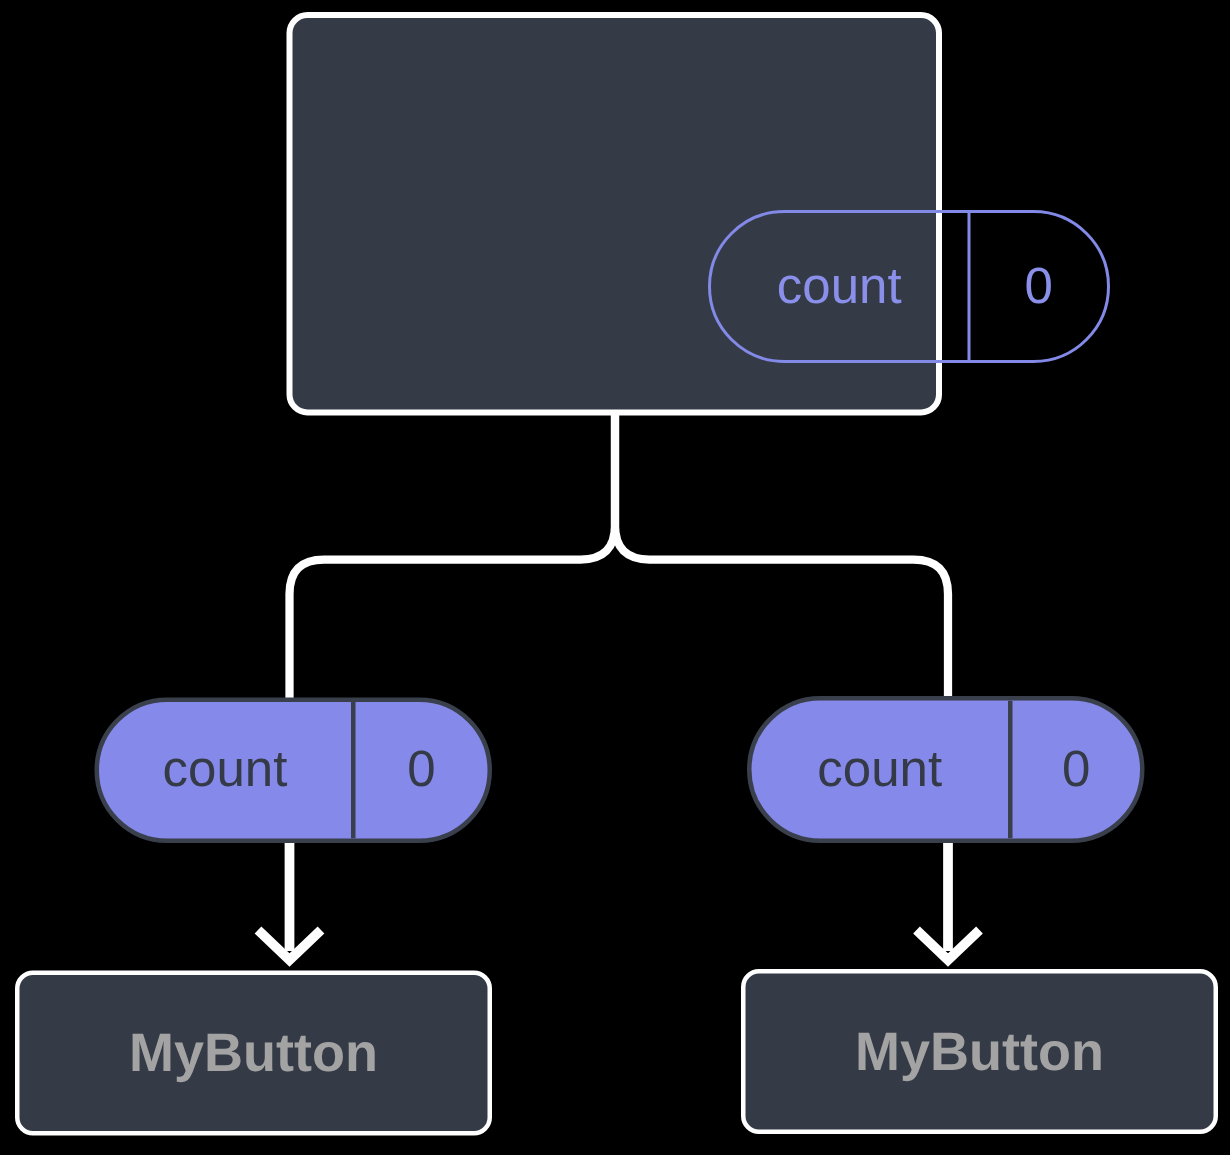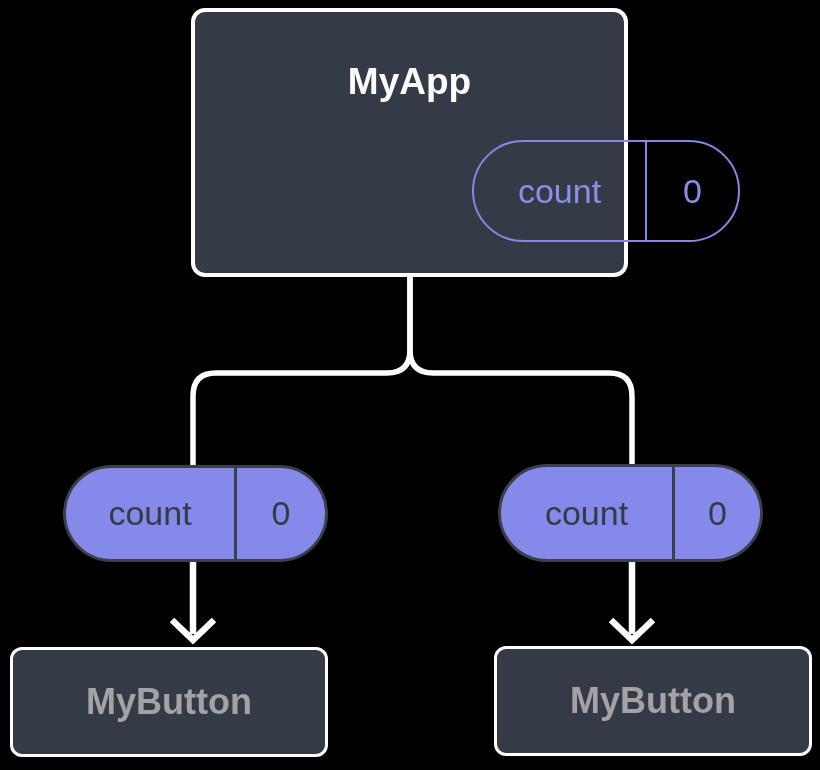--- a/index.html
+++ b/index.html
@@ -124,21 +124,20 @@
     <path d="M410 272 L410 350 Q410 373 433 373 L609 373 Q632 373 632 396 L632 560" fill="none" stroke="#ffffff" stroke-width="5.5"></path>
 
     <path d="M193 560 L193 634" fill="none" stroke="#ffffff" stroke-width="6.5"></path>
     <path d="M172 620 L193 640 L214 620" fill="none" stroke="#ffffff" stroke-width="6.5"></path>
 
     <path d="M632 560 L632 634" fill="none" stroke="#ffffff" stroke-width="6.5"></path>
     <path d="M611 620 L632 640 L653 620" fill="none" stroke="#ffffff" stroke-width="6.5"></path>
   </svg>
 
   <div class="node node-root">
-    <div class="node-title">MyApp</div>
     <div class="pill pill-state">
       <div class="seg-name">count</div>
       <div class="seg-value">0</div>
     </div>
   </div>
 
   <div class="pill pill-prop pill-prop-left">
     <div class="seg-name">count</div>
     <div class="seg-value">0</div>
   </div>

